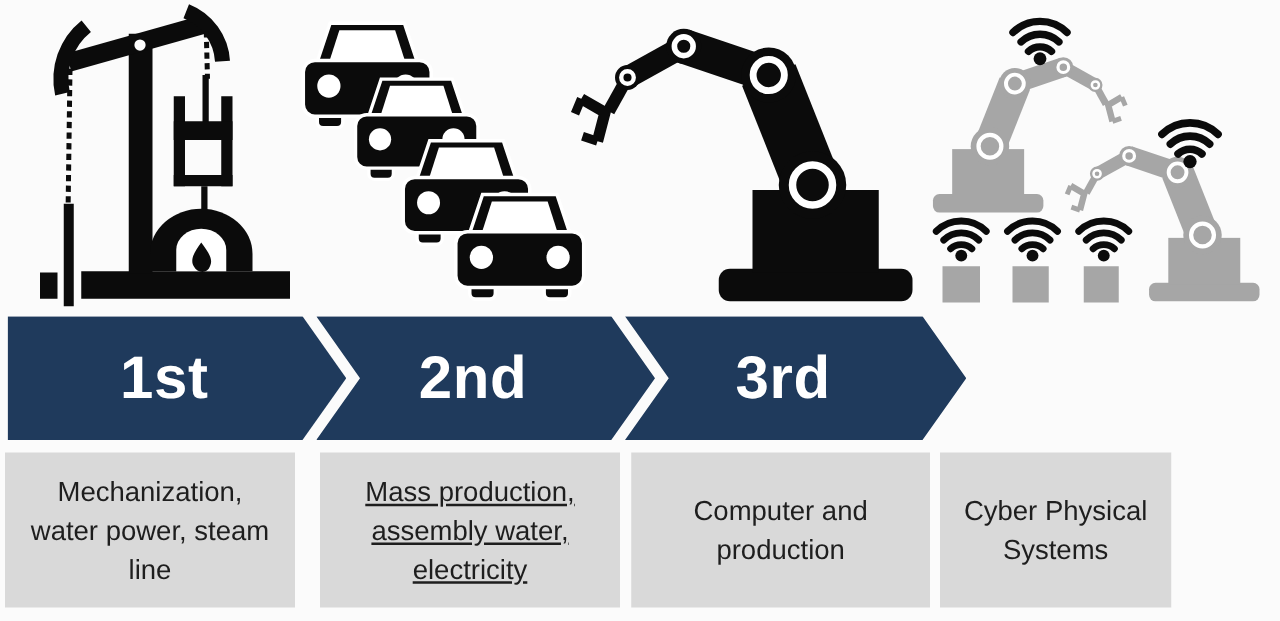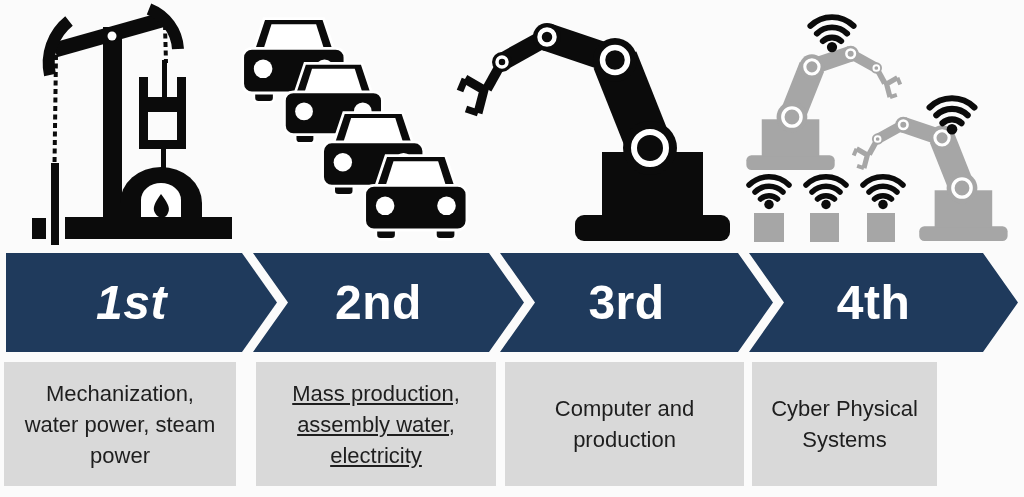--- a/index.html
+++ b/index.html
@@ -13,21 +13,21 @@
     position:absolute;top:253px;height:99px;background:var(--arrow,#1F3A5C);
     display:flex;align-items:center;justify-content:center;
     padding-right:20px;box-sizing:border-box;
   }
   .seg .ordinal{
     color:var(--ordinal,#FFFFFF);font-size:48px;font-weight:700;line-height:1;
     letter-spacing:0.5px;
   }
   .seg.first{clip-path:polygon(0 0, calc(100% - 35px) 0, 100% 50%, calc(100% - 35px) 100%, 0 100%);}
   .seg.mid{clip-path:polygon(0 0, calc(100% - 35px) 0, 100% 50%, calc(100% - 35px) 100%, 0 100%, 35px 50%);}
-  .seg1{left:6px;width:271px;font-style:italic;}
+  .seg1{left:6px;width:271px;}
   .seg2{left:253px;width:271px;}
   .seg3{left:500px;width:273px;}
   .seg4{left:749px;width:269px;}
   .box{
     position:absolute;top:362px;height:124px;background:var(--box,#D9D9D9);
     display:flex;flex-direction:column;align-items:center;justify-content:center;
     text-align:center;color:var(--boxtext,#1E1E1E);font-size:22px;line-height:31px;
   }
   .box span{display:block;white-space:nowrap;}
   .box1{left:4px;width:232px;}
@@ -141,28 +141,25 @@
 
   <div class="seg seg1 first">
     <span class="ordinal">1st</span>
   </div>
   <div class="seg seg2 mid">
     <span class="ordinal">2nd</span>
   </div>
   <div class="seg seg3 mid">
     <span class="ordinal">3rd</span>
   </div>
-  <div class="seg seg4 mid">
-    <span class="ordinal">4th</span>
-  </div>
 
   <div class="box box1">
     <span>Mechanization,</span>
     <span>water power, steam</span>
-    <span>power</span>
+    <span>line</span>
   </div>
   <div class="box box2">
     <span>Mass production,</span>
     <span>assembly water,</span>
     <span>electricity</span>
   </div>
   <div class="box box3">
     <span>Computer and</span>
     <span>production</span>
   </div>

